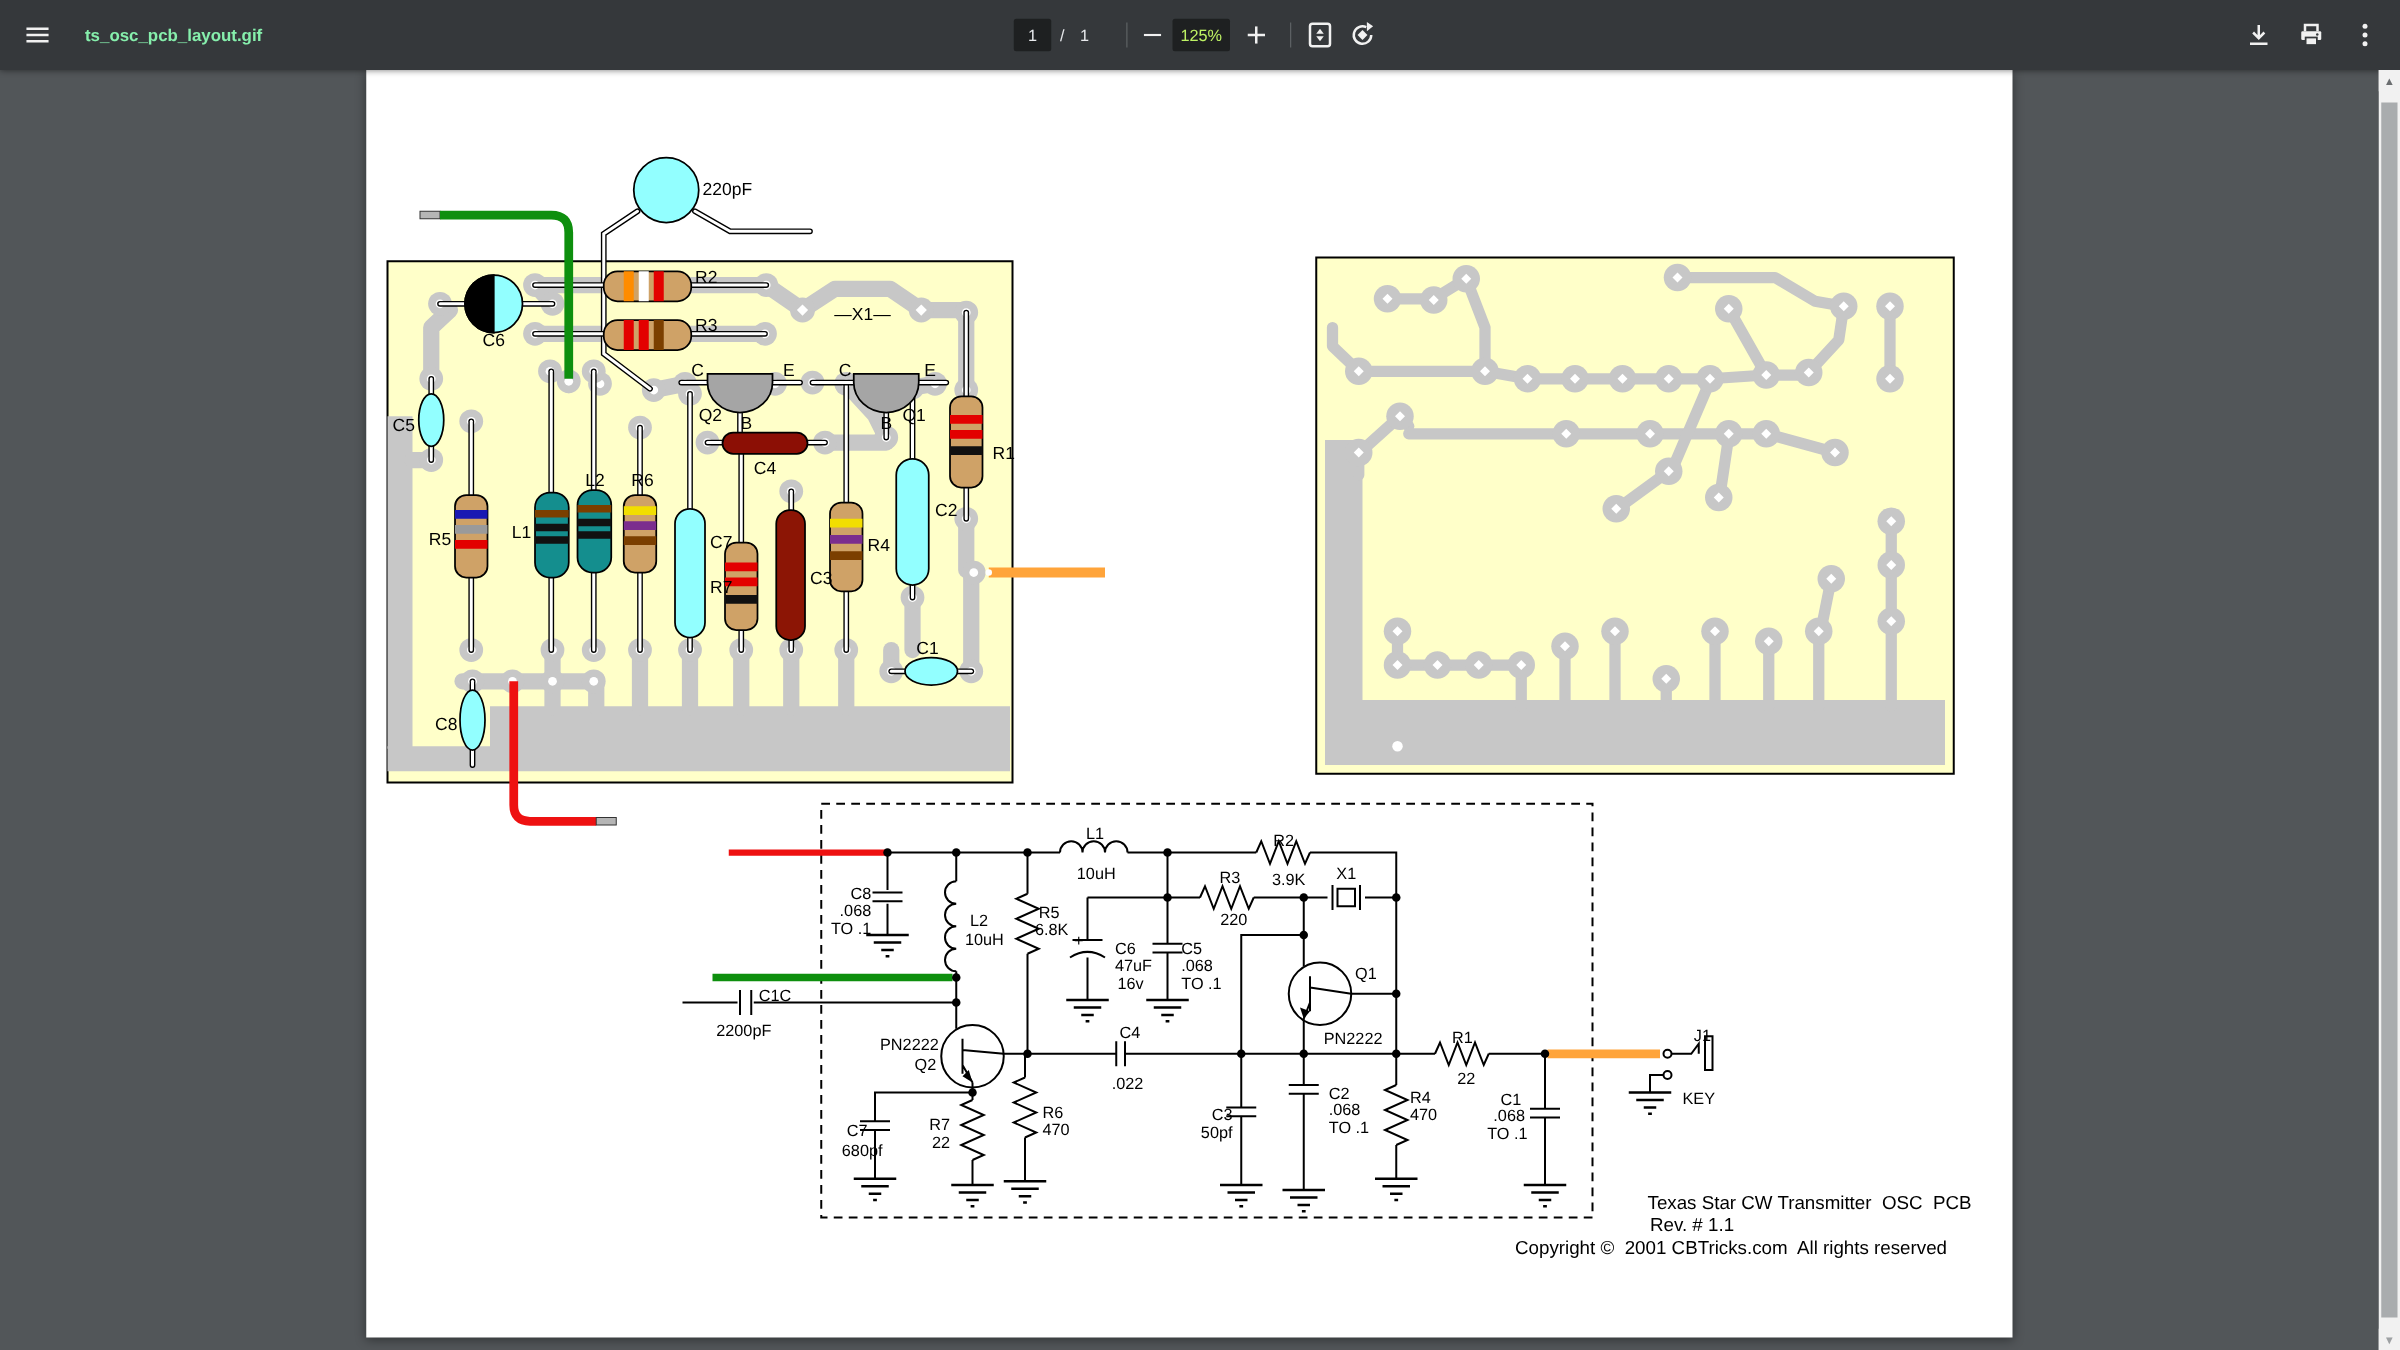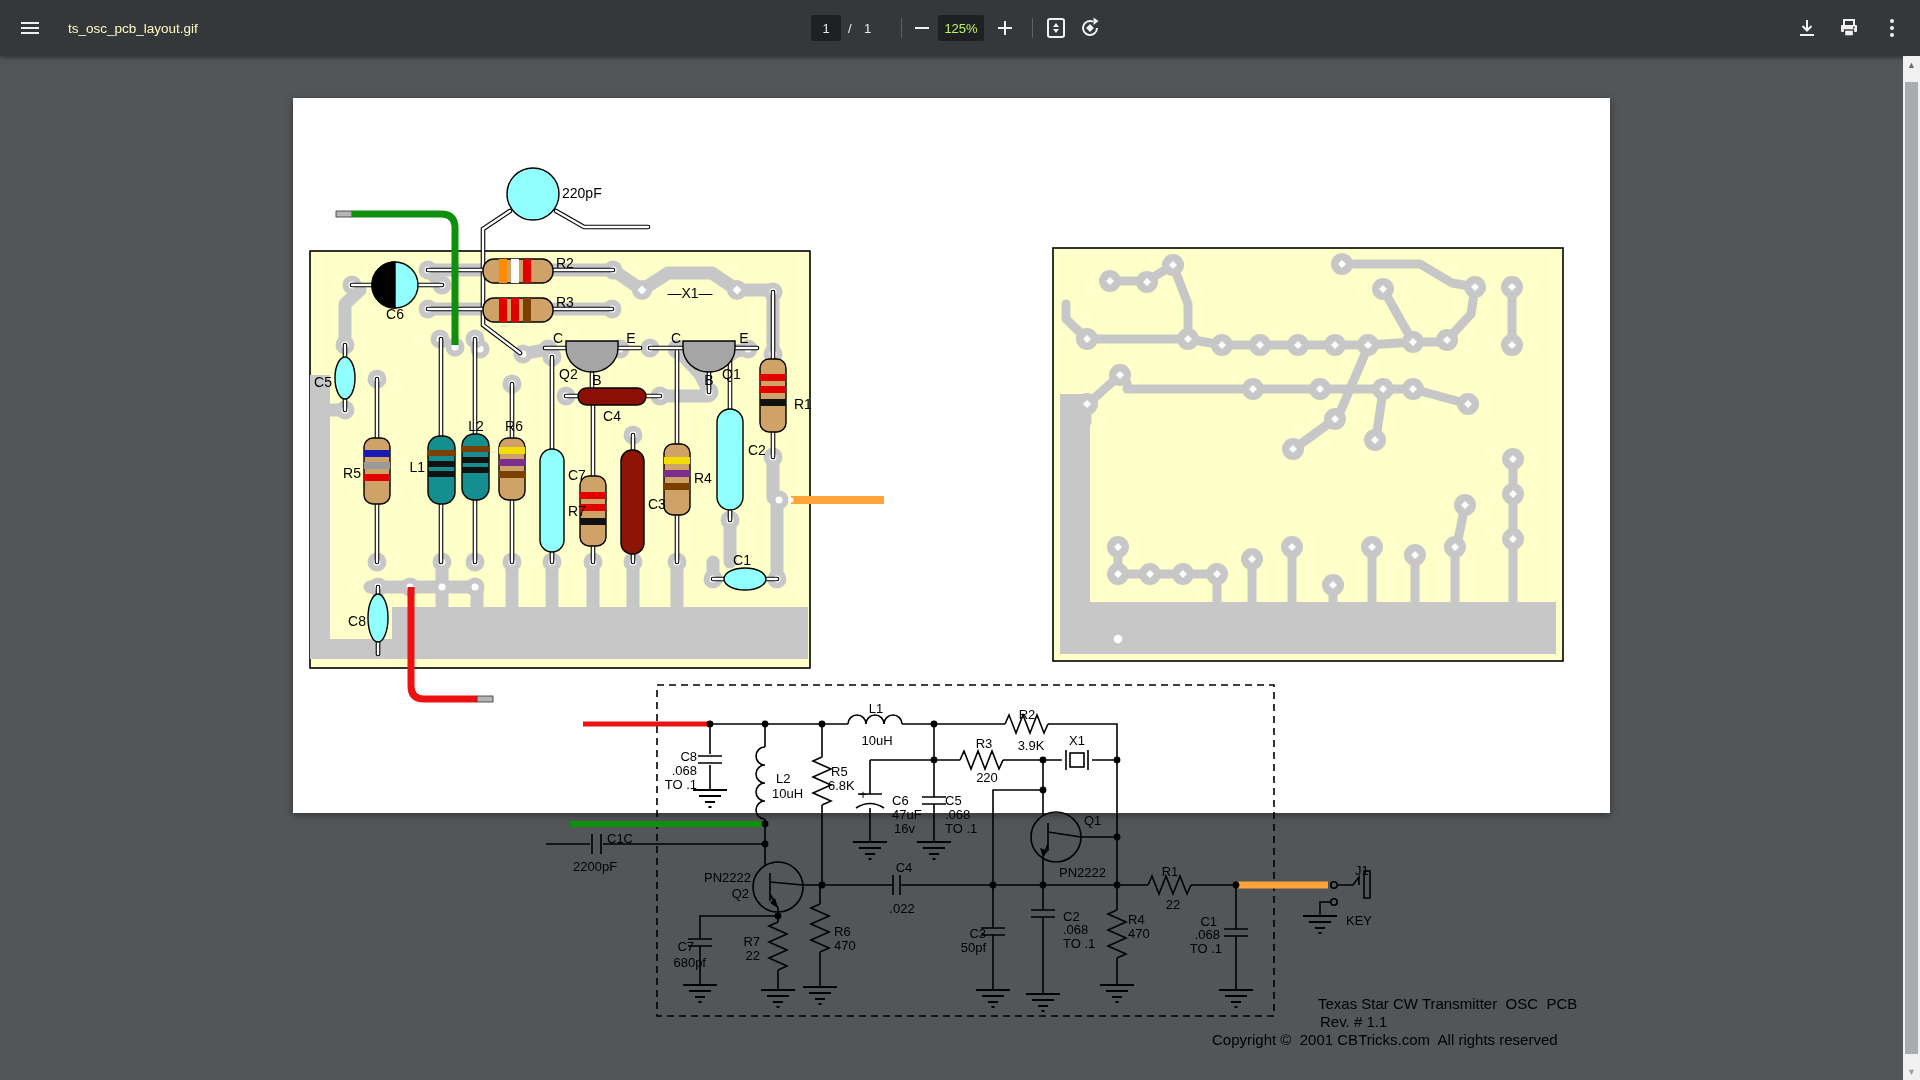--- a/index.html
+++ b/index.html
@@ -1,33 +1,33 @@
 <!DOCTYPE html>
 <html style="--toolbar_bg: #35383B; --content_bg: #525659; --page_bg: #FFFFFF; --board: #FFFFC9; --trace: #C7C7C7; --cyan: #92FFFF; --teal: #148E8E; --tan: #CFA267; --maroon: #8C1505; --gray_body: #A5A5A5; --wire_red: #EE1111; --wire_green: #0E8F0E; --wire_orange: #FFA43A;"><head>
 <meta charset="utf-8">
 <style>
   html,body{margin:0;padding:0;width:1920px;height:1080px;overflow:hidden;
     font-family:"Liberation Sans",sans-serif;background:var(--content_bg,#525659);}
   
   .toolbar{position:absolute;top:0;left:0;width:1920px;height:56px;
     background:var(--toolbar_bg,#35383B);box-shadow:0 1px 5px rgba(0,0,0,.5);z-index:10;}
   .filename{position:absolute;left:68px;top:0;height:56px;display:flex;align-items:center;
-    color:#fef9c3;font-size:13.5px;font-weight:400;}
+    color:#86efac;font-size:13.5px;font-weight:700;}
   .tb-btn{position:absolute;top:14px;width:28px;height:28px;border:none;background:transparent;
     padding:0;margin:0;display:flex;align-items:center;justify-content:center;cursor:pointer;}
   .pgbox{position:absolute;left:811px;top:15px;width:30px;height:26px;background:#1E2021;
     border-radius:2px;color:#E8EAED;font-size:13px;display:flex;align-items:center;justify-content:center;}
   .pg-sep{position:absolute;left:848px;top:0;height:56px;display:flex;align-items:center;color:#E8EAED;font-size:13px;}
   .pg-total{position:absolute;left:864px;top:0;height:56px;display:flex;align-items:center;color:#E8EAED;font-size:13px;}
   .vdiv{position:absolute;top:18px;width:1px;height:20px;background:#5C6063;}
   .zoombox{position:absolute;left:938px;top:15px;width:46px;height:26px;background:#1E2021;border-radius:2px;
     color:#bef264;font-size:13px;display:flex;align-items:center;justify-content:center;cursor:default;}
   
-  .page{position:absolute;left:293px;top:56px;width:1317px;height:715px;background:var(--page_bg,#fff);
-    box-shadow:0 2px 8px rgba(0,0,0,.4);margin-top:42px;}
+  .page{position:absolute;left:293px;top:56px;width:1317px;height:1014px;background:var(--page_bg,#fff);
+    box-shadow:0 2px 8px rgba(0,0,0,.4);}
   .page svg{position:absolute;left:0;top:0;}
   
   .sbar{position:absolute;right:0;top:56px;width:17px;height:1024px;background:#F1F1F1;z-index:11;}
   .sb-arrow{position:absolute;left:0;width:17px;height:17px;border:none;background:#F1F1F1;padding:0;
     display:flex;align-items:center;justify-content:center;font-size:9px;color:#6B6E70;cursor:pointer;}
   .sb-thumb{position:absolute;left:2px;top:26px;width:13px;height:972px;background:#A9ACAE;cursor:pointer;}
   
   svg text{font-family:"Liberation Sans",sans-serif;fill:#000;}
   .pcb-label{font-size:14px;}
   .sch-label{font-size:13px;}

